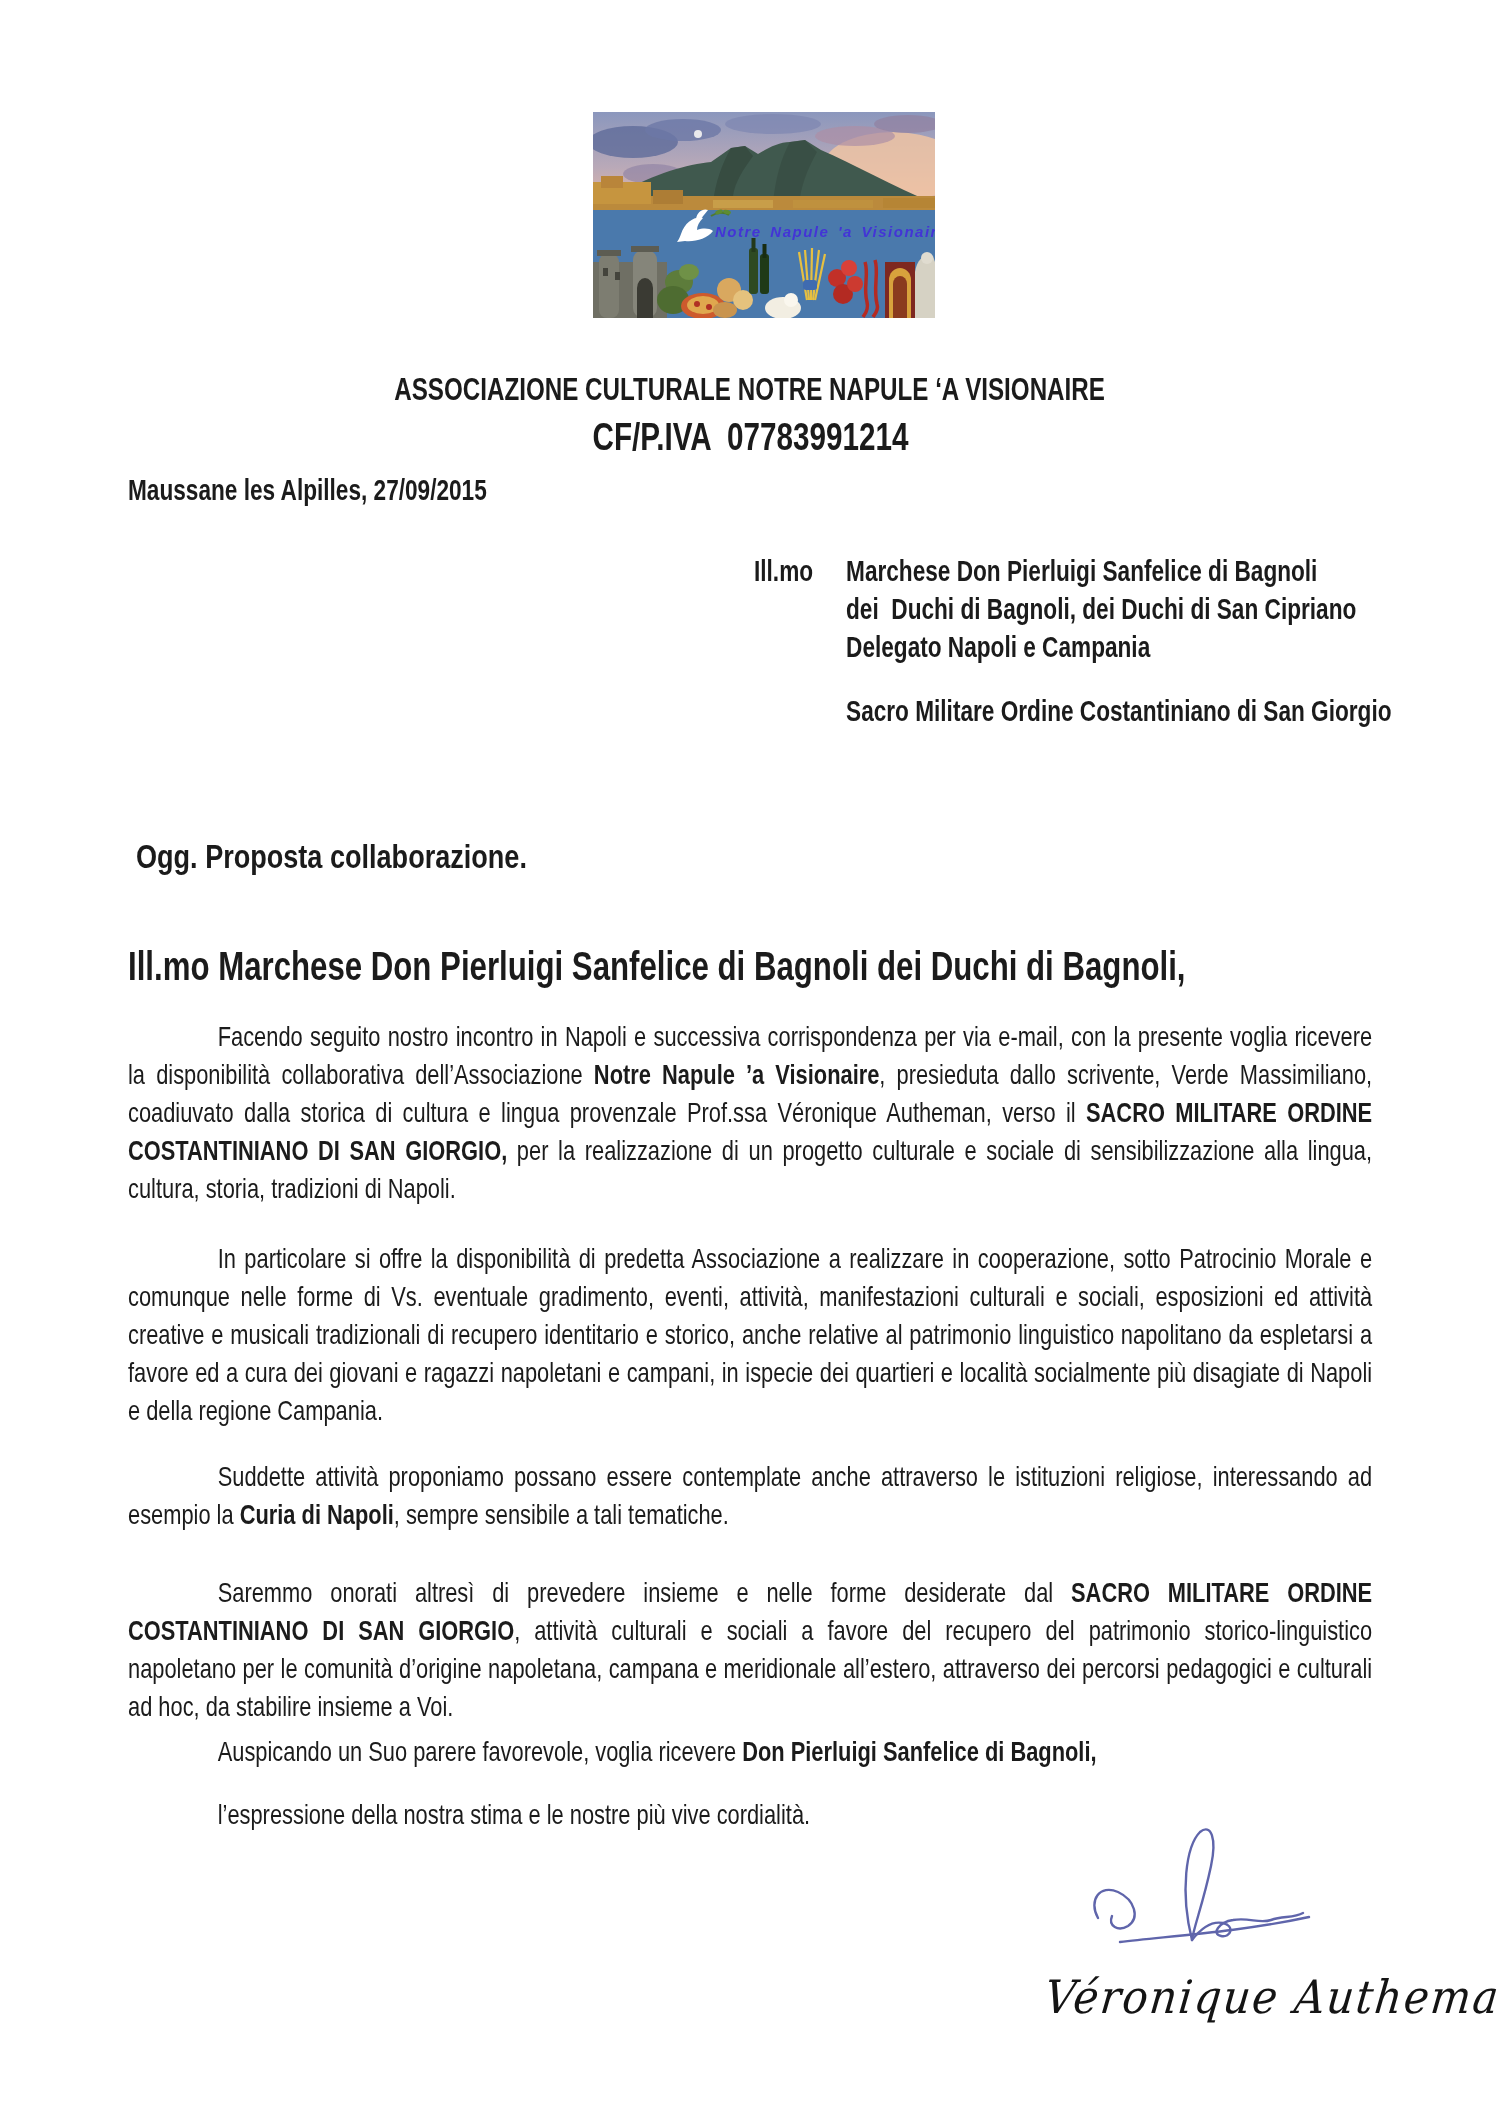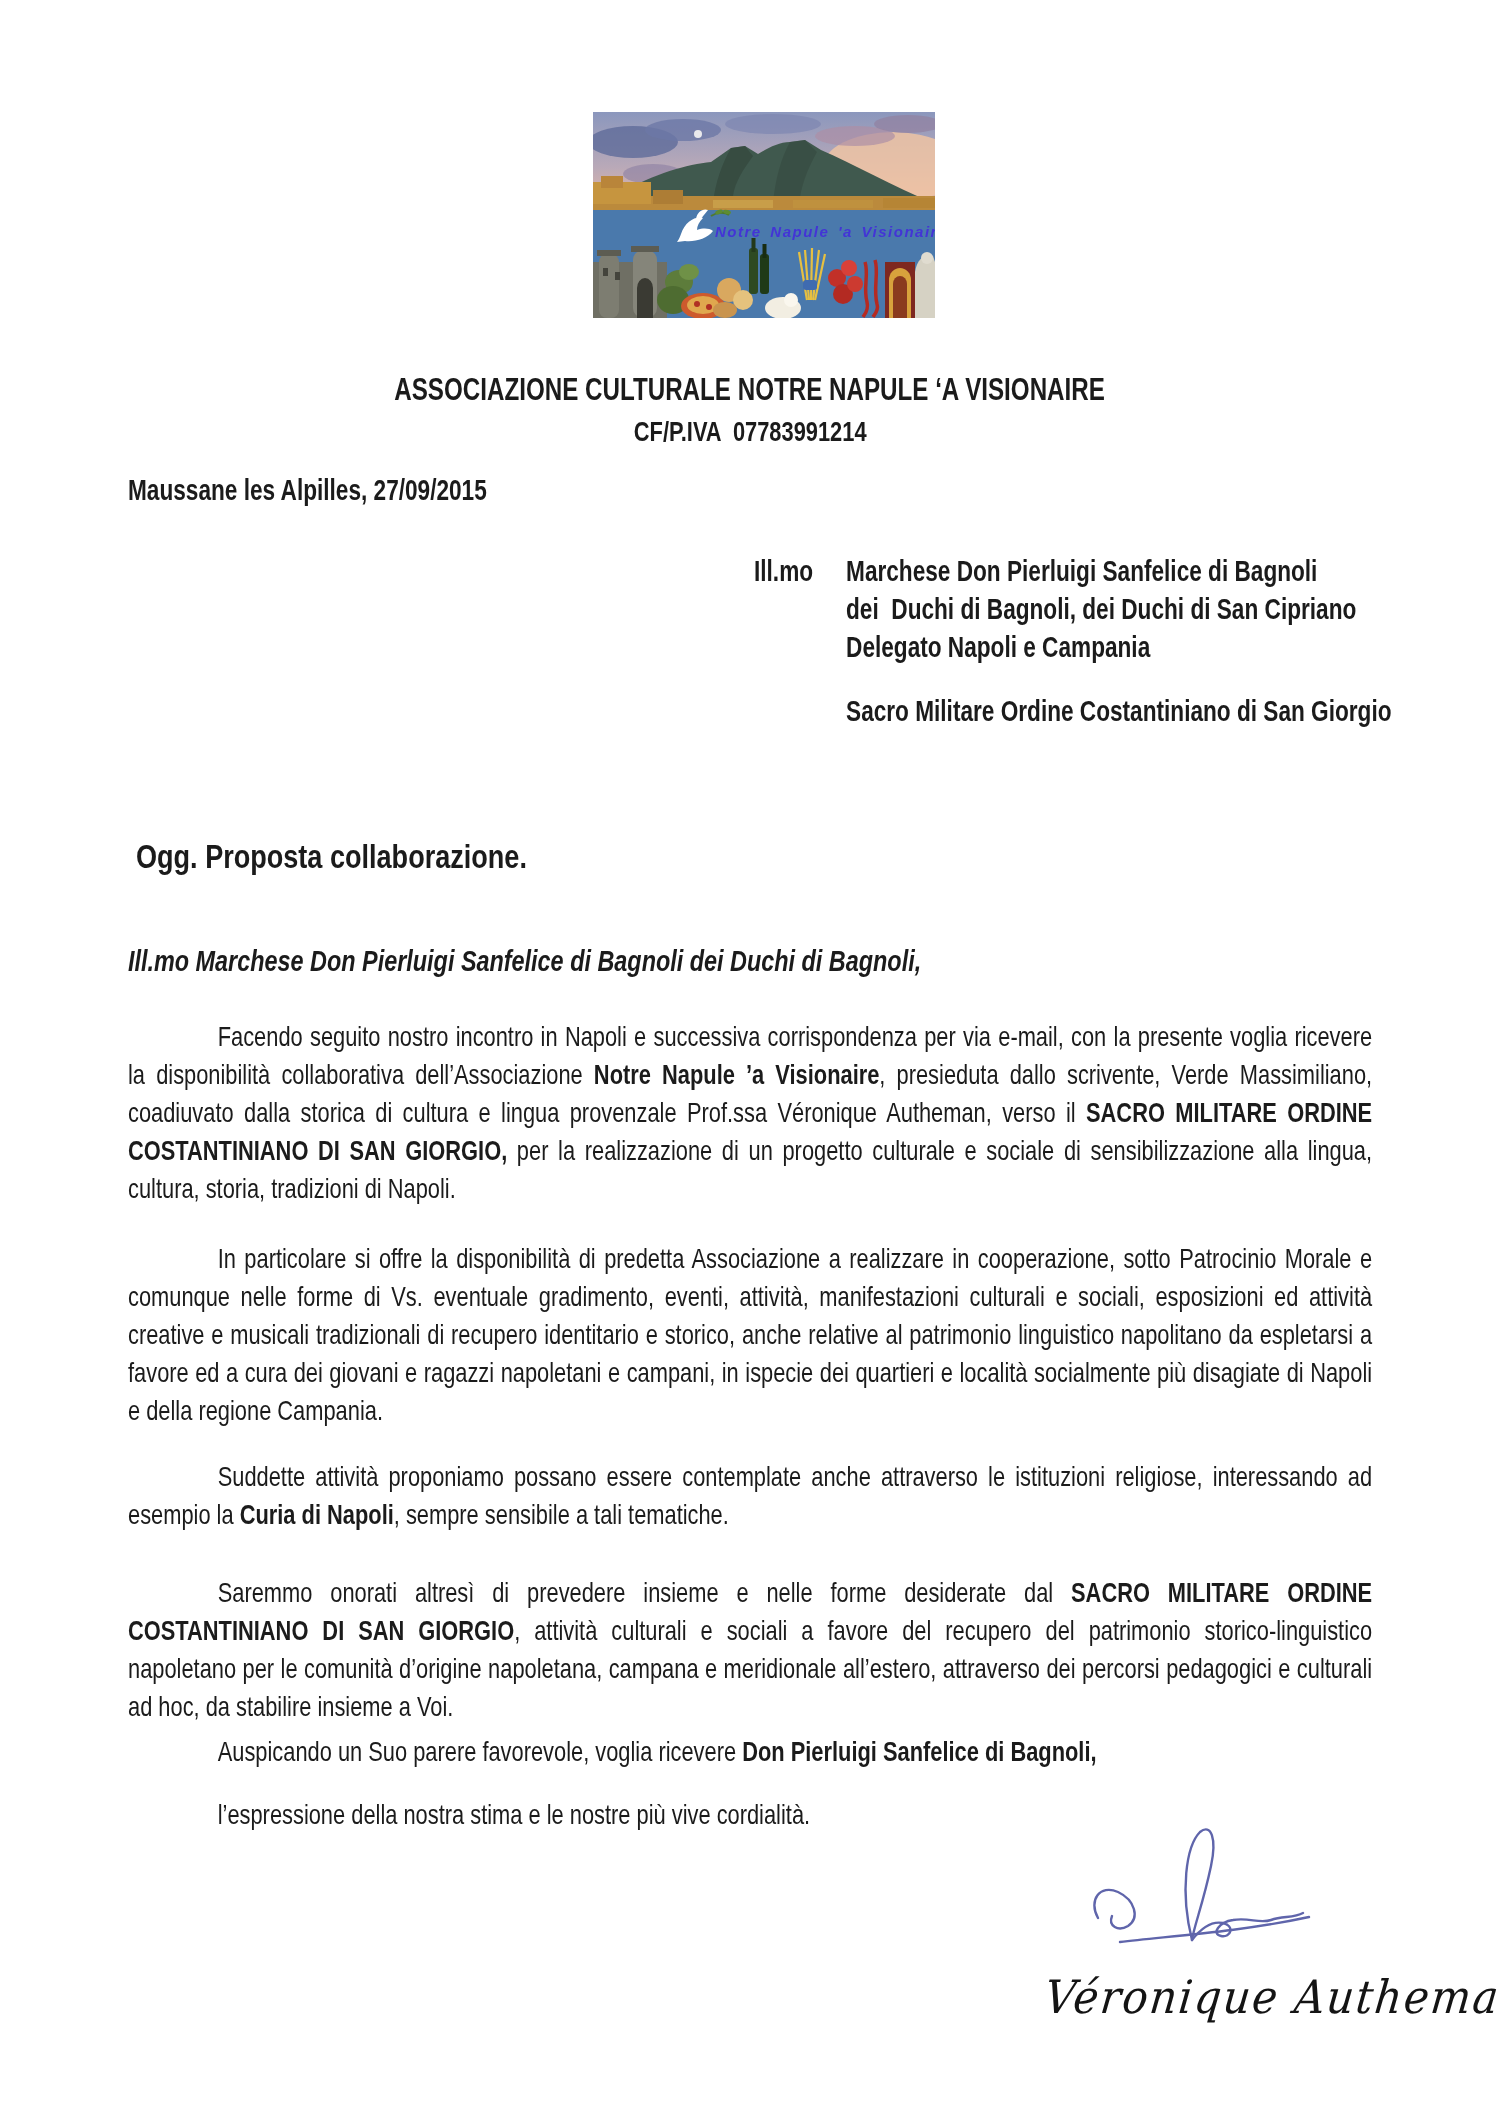--- a/index.html
+++ b/index.html
@@ -13,36 +13,36 @@
     color:#1b1b1b;
   }
   
   .logo{position:absolute;left:593px;top:112px;width:342px;height:206px;}
   
   .cx{transform:scaleX(0.78);transform-origin:0 0;display:inline-block;white-space:nowrap;}
   .cx-c{transform:scaleX(0.78);transform-origin:50% 0;display:inline-block;white-space:nowrap;}
   
   .org-line{position:absolute;left:0;width:1500px;text-align:center;font-weight:700;}
   .org-name{top:372px;font-size:31px;}
-  .org-vat{top:416px;font-size:28px;}
+  .org-vat{top:416px;font-size:38px;}
   .org-vat .cx-c{white-space:pre;}
   
   .dateline{position:absolute;left:128px;top:474px;font-size:29px;font-weight:700;}
   
   .recipient{position:absolute;left:754px;top:552px;font-size:29px;font-weight:700;line-height:38px;}
   .recipient .inner{transform:scaleX(0.78);transform-origin:0 0;}
   .addr-row{display:flex;}
   .addr-honorific{width:118px;flex:0 0 118px;}
   .addr-col{white-space:pre;}
   .addr-line{white-space:pre;}
   .order-line{white-space:pre;margin-top:26px;}
   
   .subject{position:absolute;left:128px;top:838px;font-size:33px;font-weight:700;margin-left:8px;}
   .subject .cx{transform:scaleX(0.82);}
-  .salutation{position:absolute;left:128px;top:944px;font-size:30px;font-weight:700;font-style:italic;}
+  .salutation{position:absolute;left:128px;top:944px;font-size:40px;font-weight:700;}
   
   .para{
     position:absolute;left:128px;
     width:1595px;
     transform:scaleX(0.78);transform-origin:0 0;
     font-size:28px;line-height:38px;
     text-align:justify;text-indent:115px;
   }
   .para b{font-weight:700;}
   .p1{top:1018px;}

